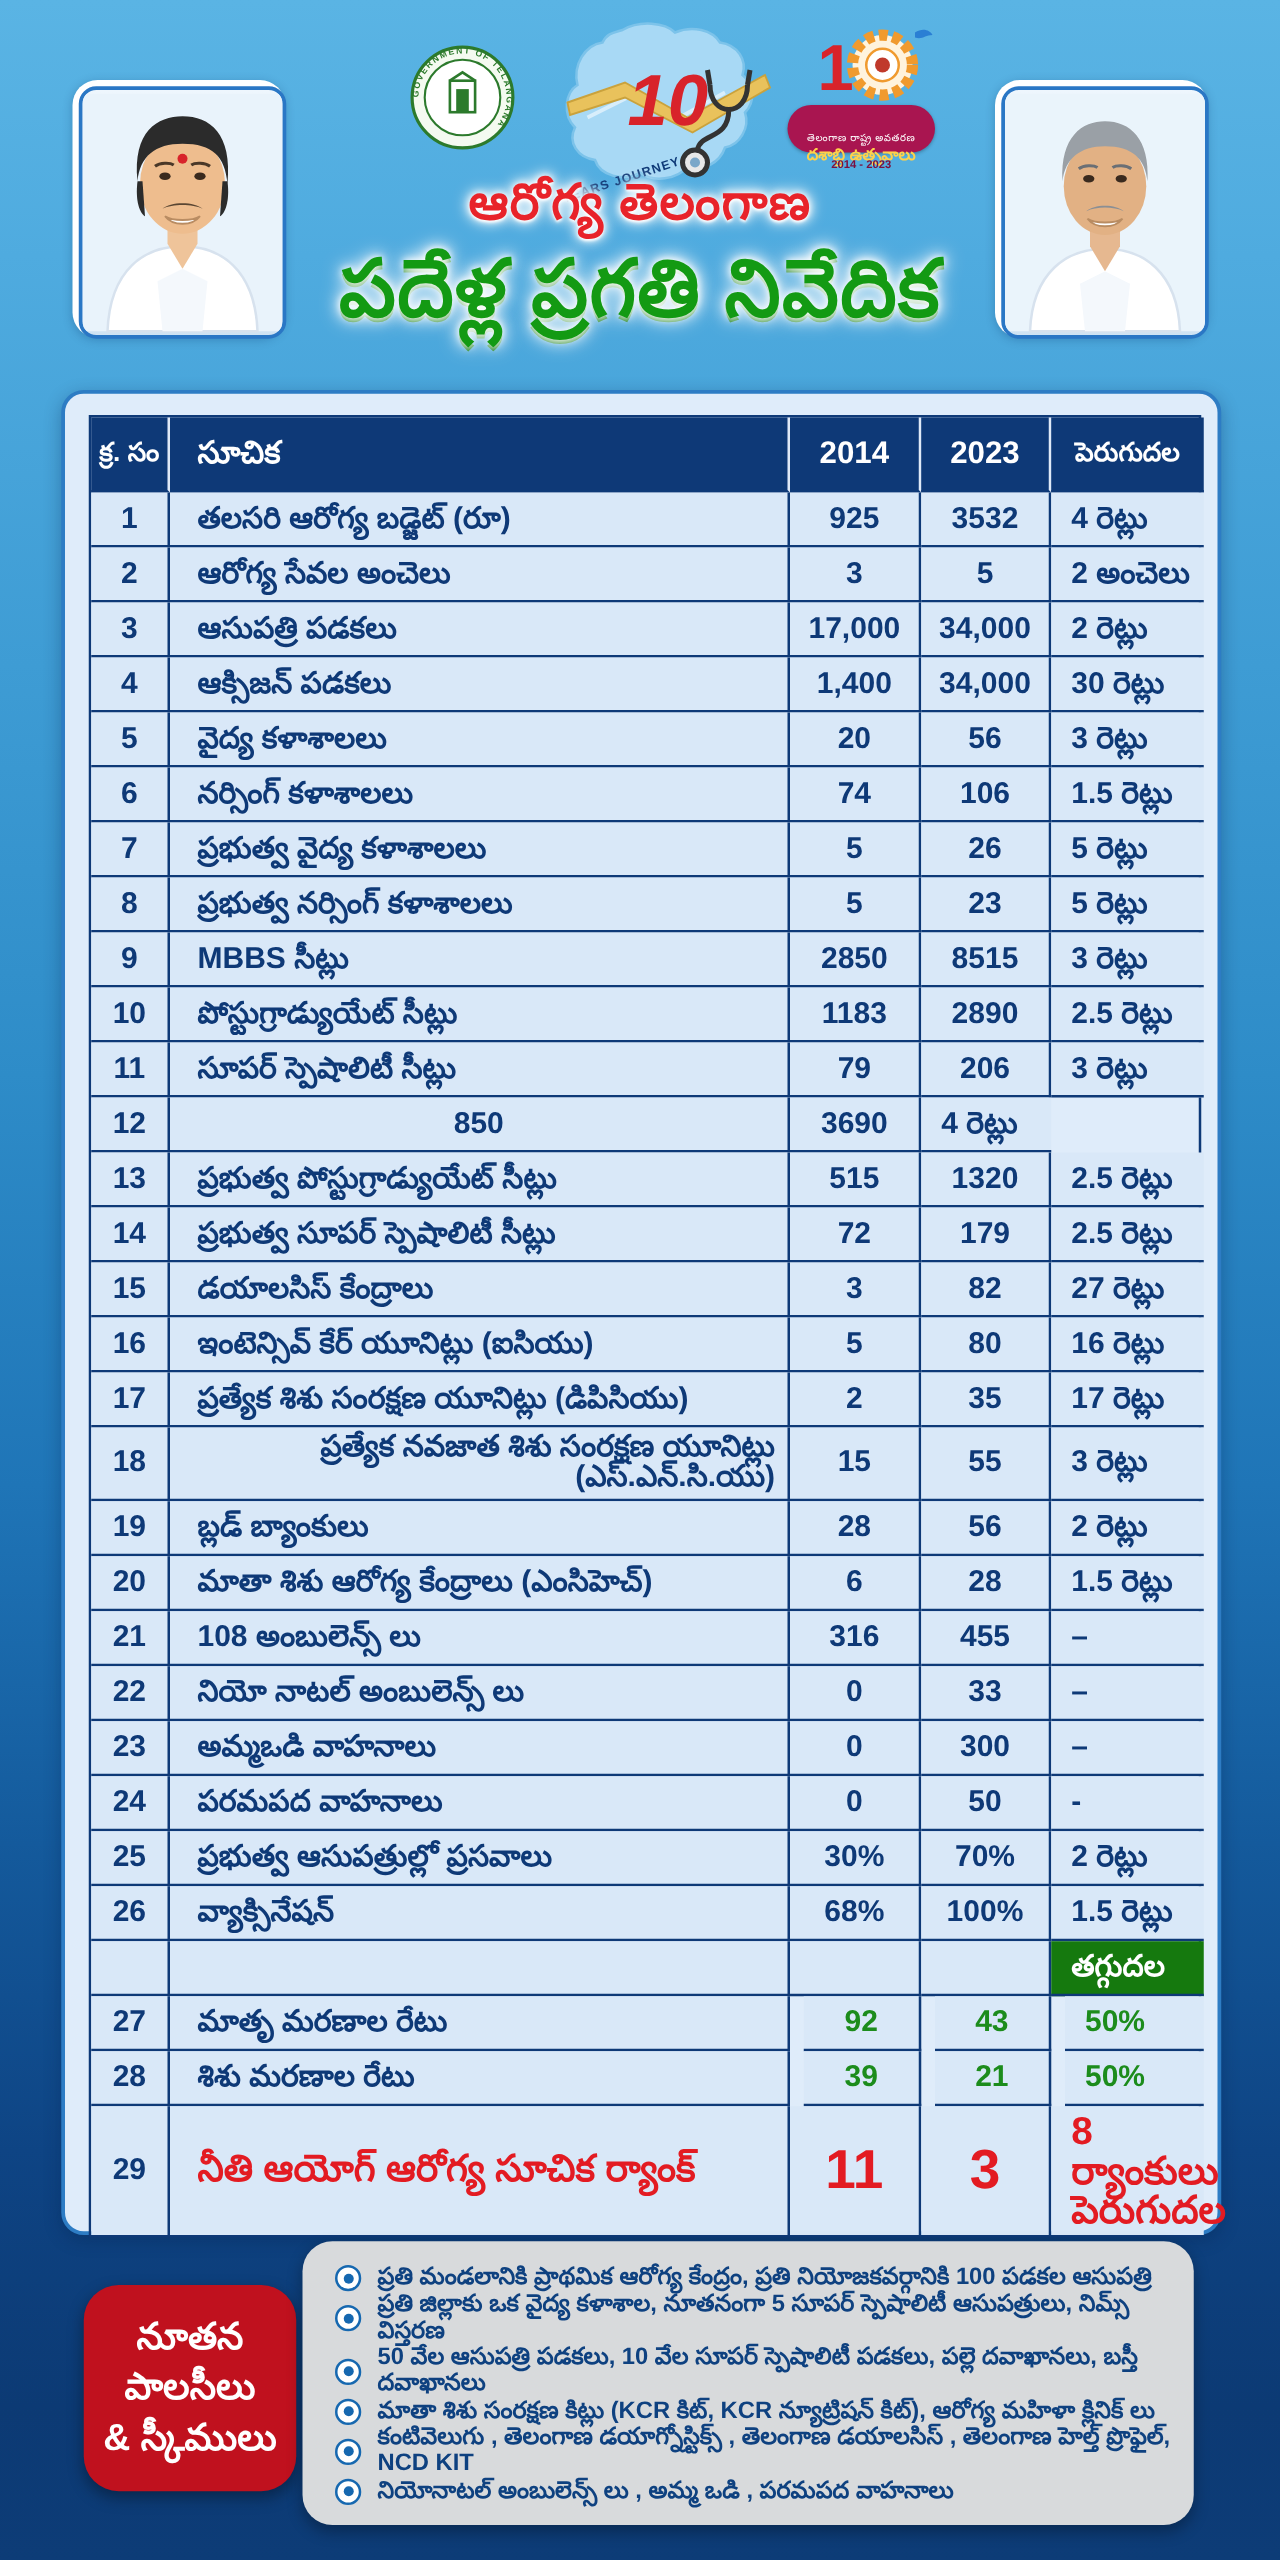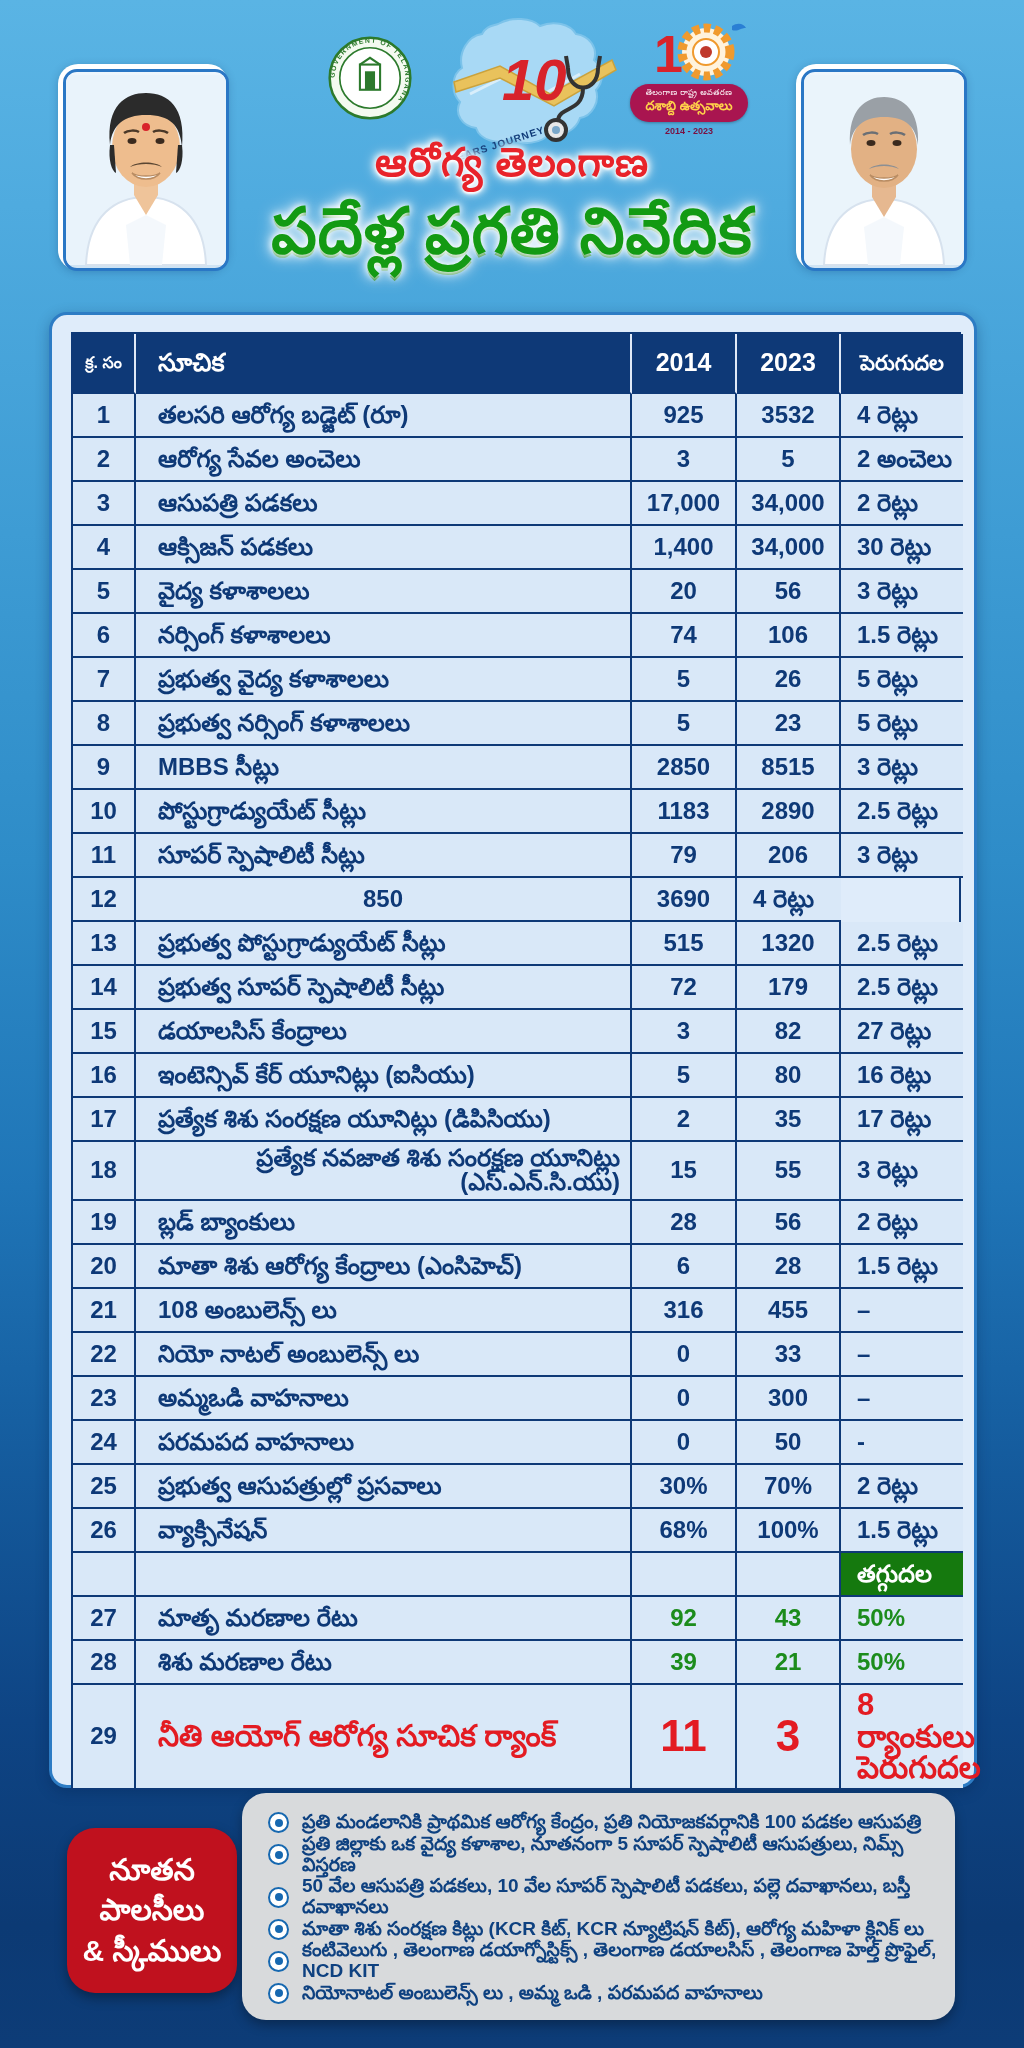--- a/index.html
+++ b/index.html
@@ -49,21 +49,21 @@
   }
   .tcell:last-child{border-right:none;}
   .trow:last-child .tcell{border-bottom:none;}
   .trow.thead .tcell{
     background:#0e3977;color:#ffffff;min-height:60px;font-size:25px;font-weight:bold;
     border-right:2px solid #dfe9f7;border-bottom:2px solid #0e3977;
   }
   .trow.thead .tcell:last-child{border-right:none;}
   .cell-label{justify-content:flex-start;padding:4px 10px 4px 22px;text-align:right;}
   .cell-change{justify-content:flex-start;padding:4px 6px 4px 16px;text-align:left;}
-  .trow.green .cell-num,.trow.green .cell-change{color:#1c8c1c;}
+  .trow.green .cell-num,.trow.green .cell-change{color:#1c8c1c;margin-left:11px;}
   .trow.decline .cell-change{background:#15790e;color:#ffffff;font-weight:bold;}
   .trow.highlight .tcell{min-height:100px;}
   .trow.highlight .cell-label{color:#e31b22;font-weight:bold;font-size:30px;}
   .trow.highlight .cell-num{color:#e31b22;font-weight:bold;font-size:44px;}
   .trow.highlight .cell-change{color:#e31b22;font-weight:bold;font-size:31px;}
 
   
   .badge{
     position:absolute;left:67px;top:1828px;width:170px;height:165px;background:#c0111e;
     border-radius:28px;color:#fff;display:flex;flex-direction:column;align-items:center;justify-content:center;
@@ -75,21 +75,21 @@
     background:#d8dadc;border-radius:24px;padding:19px 18px 16px 26px;
     display:flex;flex-direction:column;justify-content:space-between;
     box-shadow:0 5px 12px rgba(0,0,0,.3);
   }
   .bullet-item{display:flex;align-items:center;gap:13px;color:#0e4180;font-size:19px;font-weight:bold;line-height:1.1;}
   .bullet-icon{flex:0 0 auto;width:17px;height:17px;border:2px solid #1668b0;border-radius:50%;background:#fff;display:flex;align-items:center;justify-content:center;}
   .bullet-dot{width:8px;height:8px;border-radius:50%;background:#1668b0;}
 
   
   .pill{position:absolute;left:0;right:0;bottom:16px;margin:auto;width:118px;height:38px;background:#a91550;border-radius:19px;color:#fff;text-align:center;box-shadow:0 1px 3px rgba(0,0,0,.3);}
-  .pill .l1{font-size:8px;padding-top:4px;letter-spacing:.5px;}
+  .pill .l1{font-size:8px;padding-top:22px;letter-spacing:.5px;}
   .pill .l2{font-size:13px;font-weight:bold;color:#ffd24a;line-height:1;}
   .pill .yrs{position:absolute;left:0;right:0;bottom:-14px;font-size:9px;color:#7a1040;font-weight:bold;}
   .ty-caption{position:absolute;left:8px;bottom:8px;font-size:10px;color:#0e3977;font-weight:bold;transform:rotate(-18deg);letter-spacing:1px;}
 </style>
 </head>
 <body>
 
 <div class="poster">
 
   <div class="photo-frame photo-left">
@@ -179,21 +179,21 @@
       <div class="yrs">2014 - 2023</div>
     </div>
   </div>
 
   <div class="title-red">ఆరోగ్య తెలంగాణ</div>
   <div class="title-green">పదేళ్ల ప్రగతి నివేదిక</div>
 
   <div class="panel">
     <div class="ptable">
       <div class="trow thead">
-        <div class="tcell" style="font-size:16px;">క్ర. సం</div>
+        <div class="tcell" style="font-size:21px;">క్ర. సం</div>
         <div class="tcell cell-label">సూచిక</div>
         <div class="tcell">2014</div>
         <div class="tcell">2023</div>
         <div class="tcell" style="font-size:21px;">పెరుగుదల</div>
       </div>
       <div id="table-body">
           <div class="trow">
             <div class="tcell">1</div>
             <div class="tcell cell-label">తలసరి ఆరోగ్య బడ్జెట్ (రూ)</div>
             <div class="tcell cell-num">925</div>

